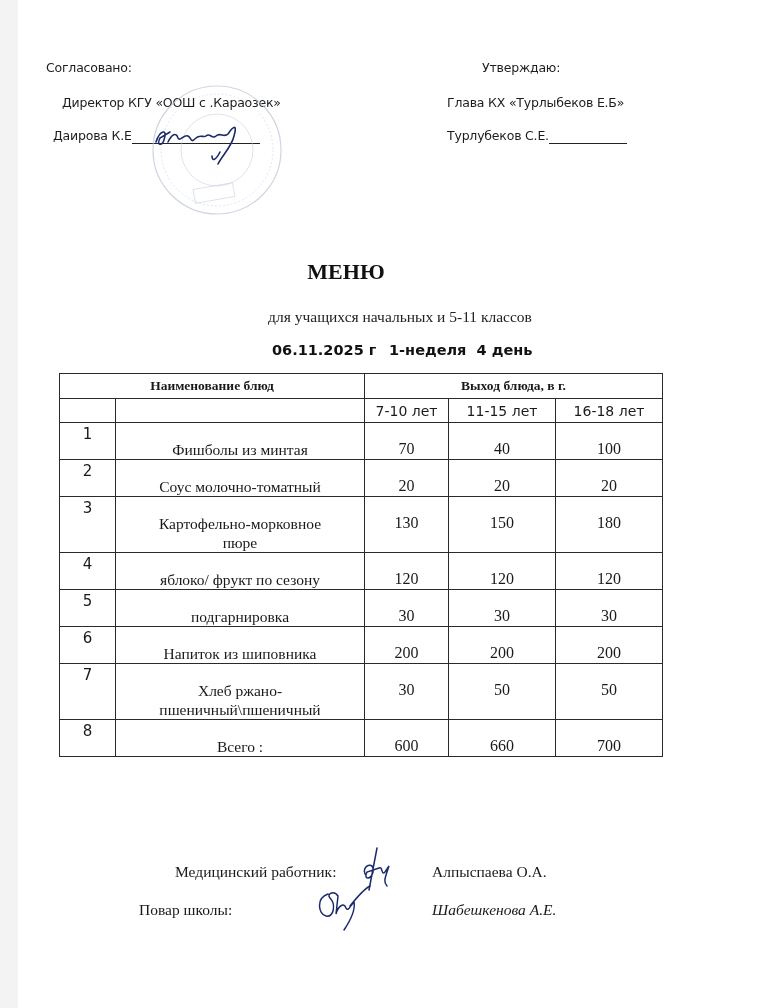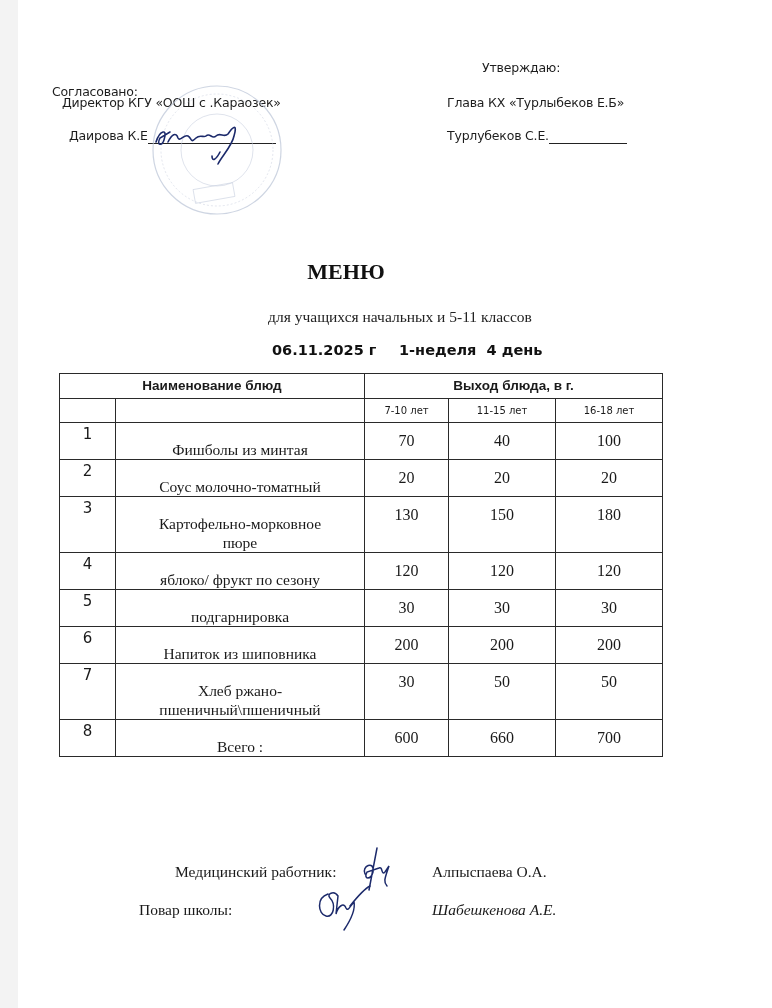--- a/index.html
+++ b/index.html
@@ -24,36 +24,36 @@
   .dateline { top: 342px; font-size: 14.5px; font-weight: bold; color: #111; }
 
   table.menu {
     position: absolute; left: 59px; top: 373px; width: 603px;
     border-collapse: collapse; table-layout: fixed;
   }
   table.menu td {
     border: 1.5px solid #2a2a2a; padding: 0; text-align: center; vertical-align: top;
     font-size: 15px; line-height: 20px; color: #1a1a1a;
   }
-  table.menu td.thead { font-family: Liberation Sans, sans-serif; font-weight: bold; font-size: 13.5px; vertical-align: middle; text-align: center; }
-  table.menu td.age { font-family: "DejaVu Sans", "Liberation Sans", sans-serif; font-size: 10px; vertical-align: middle; }
+  table.menu td.thead { font-family: Liberation Serif, serif; font-weight: bold; font-size: 13.5px; vertical-align: middle; text-align: center; }
+  table.menu td.age { font-family: "DejaVu Sans", "Liberation Sans", sans-serif; font-size: 14px; vertical-align: middle; }
   table.menu td.num { font-family: "DejaVu Sans", "Liberation Sans", sans-serif; font-size: 15px; padding-top: 1px; }
   table.menu td.dish { font-family: "Liberation Serif", "DejaVu Serif", serif; font-size: 15.5px; line-height: 19px; padding-top: 17px; }
-  table.menu td.val { font-family: "Liberation Serif", "DejaVu Serif", serif; font-size: 16px; padding-top: 8px; }
+  table.menu td.val { font-family: "Liberation Serif", "DejaVu Serif", serif; font-size: 16px; padding-top: 16px; }
 
   .foot { font-size: 15.5px; color: #1a1a1a; }
 </style>
 </head>
 <body>
 
 <div class="edge"></div>
 
-<div class="abs sans hdr" style="left:52px; top:60px;margin-top:24px;">Согласовано:</div>
+<div class="abs sans hdr" style="left:46px; top:60px;">Согласовано:</div>
 <div class="abs sans hdr" style="left:62px; top:95px;">Директор КГУ «ООШ с .Караозек»</div>
-<div class="abs sans hdr" style="left:69px; top:128px;">
+<div class="abs sans hdr" style="left:53px; top:128px;">
   <span>Даирова К.Е</span><span class="sigline" style="width:128px;">&nbsp;</span>
 </div>
 
 <svg class="stamp" viewBox="0 0 138 136">
   <circle cx="69" cy="68" r="64" fill="none" stroke="#b9c3d6" stroke-width="1.2" opacity="0.7"></circle>
   <circle cx="69" cy="68" r="56" fill="none" stroke="#c3cbdc" stroke-width="0.8" opacity="0.6" stroke-dasharray="2 2"></circle>
   <circle cx="69" cy="68" r="36" fill="none" stroke="#c3cbdc" stroke-width="0.9" opacity="0.6"></circle>
   <rect x="46" y="104" width="40" height="14" fill="none" stroke="#c3cbdc" stroke-width="0.9" opacity="0.6" transform="rotate(-10 66 111)"></rect>
 </svg>
 
@@ -63,21 +63,21 @@
 
 <div class="abs sans hdr" style="left:482px; top:60px;">Утверждаю:</div>
 <div class="abs sans hdr" style="left:447px; top:95px;">Глава КХ «Турлыбеков Е.Б»</div>
 <div class="abs sans hdr" style="left:447px; top:128px;">
   <span>Турлубеков С.Е.</span><span class="sigline" style="width:78px;">&nbsp;</span>
 </div>
 
 <div class="abs serif title">МЕНЮ</div>
 <div class="abs serif subtitle">для учащихся начальных и 5-11 классов</div>
 <div class="abs sans dateline" style="left:272px;">06.11.2025 г</div>
-<div class="abs sans dateline" style="left:399px; white-space:pre;">1-неделя  4 день</div>
+<div class="abs sans dateline" style="left:389px; white-space:pre;">1-неделя  4 день</div>
 
 <table class="menu">
   <colgroup>
     <col style="width:56px">
       <col style="width:249px">
       <col style="width:84px">
       <col style="width:107px">
       <col style="width:107px">
   </colgroup>
   <tbody>

